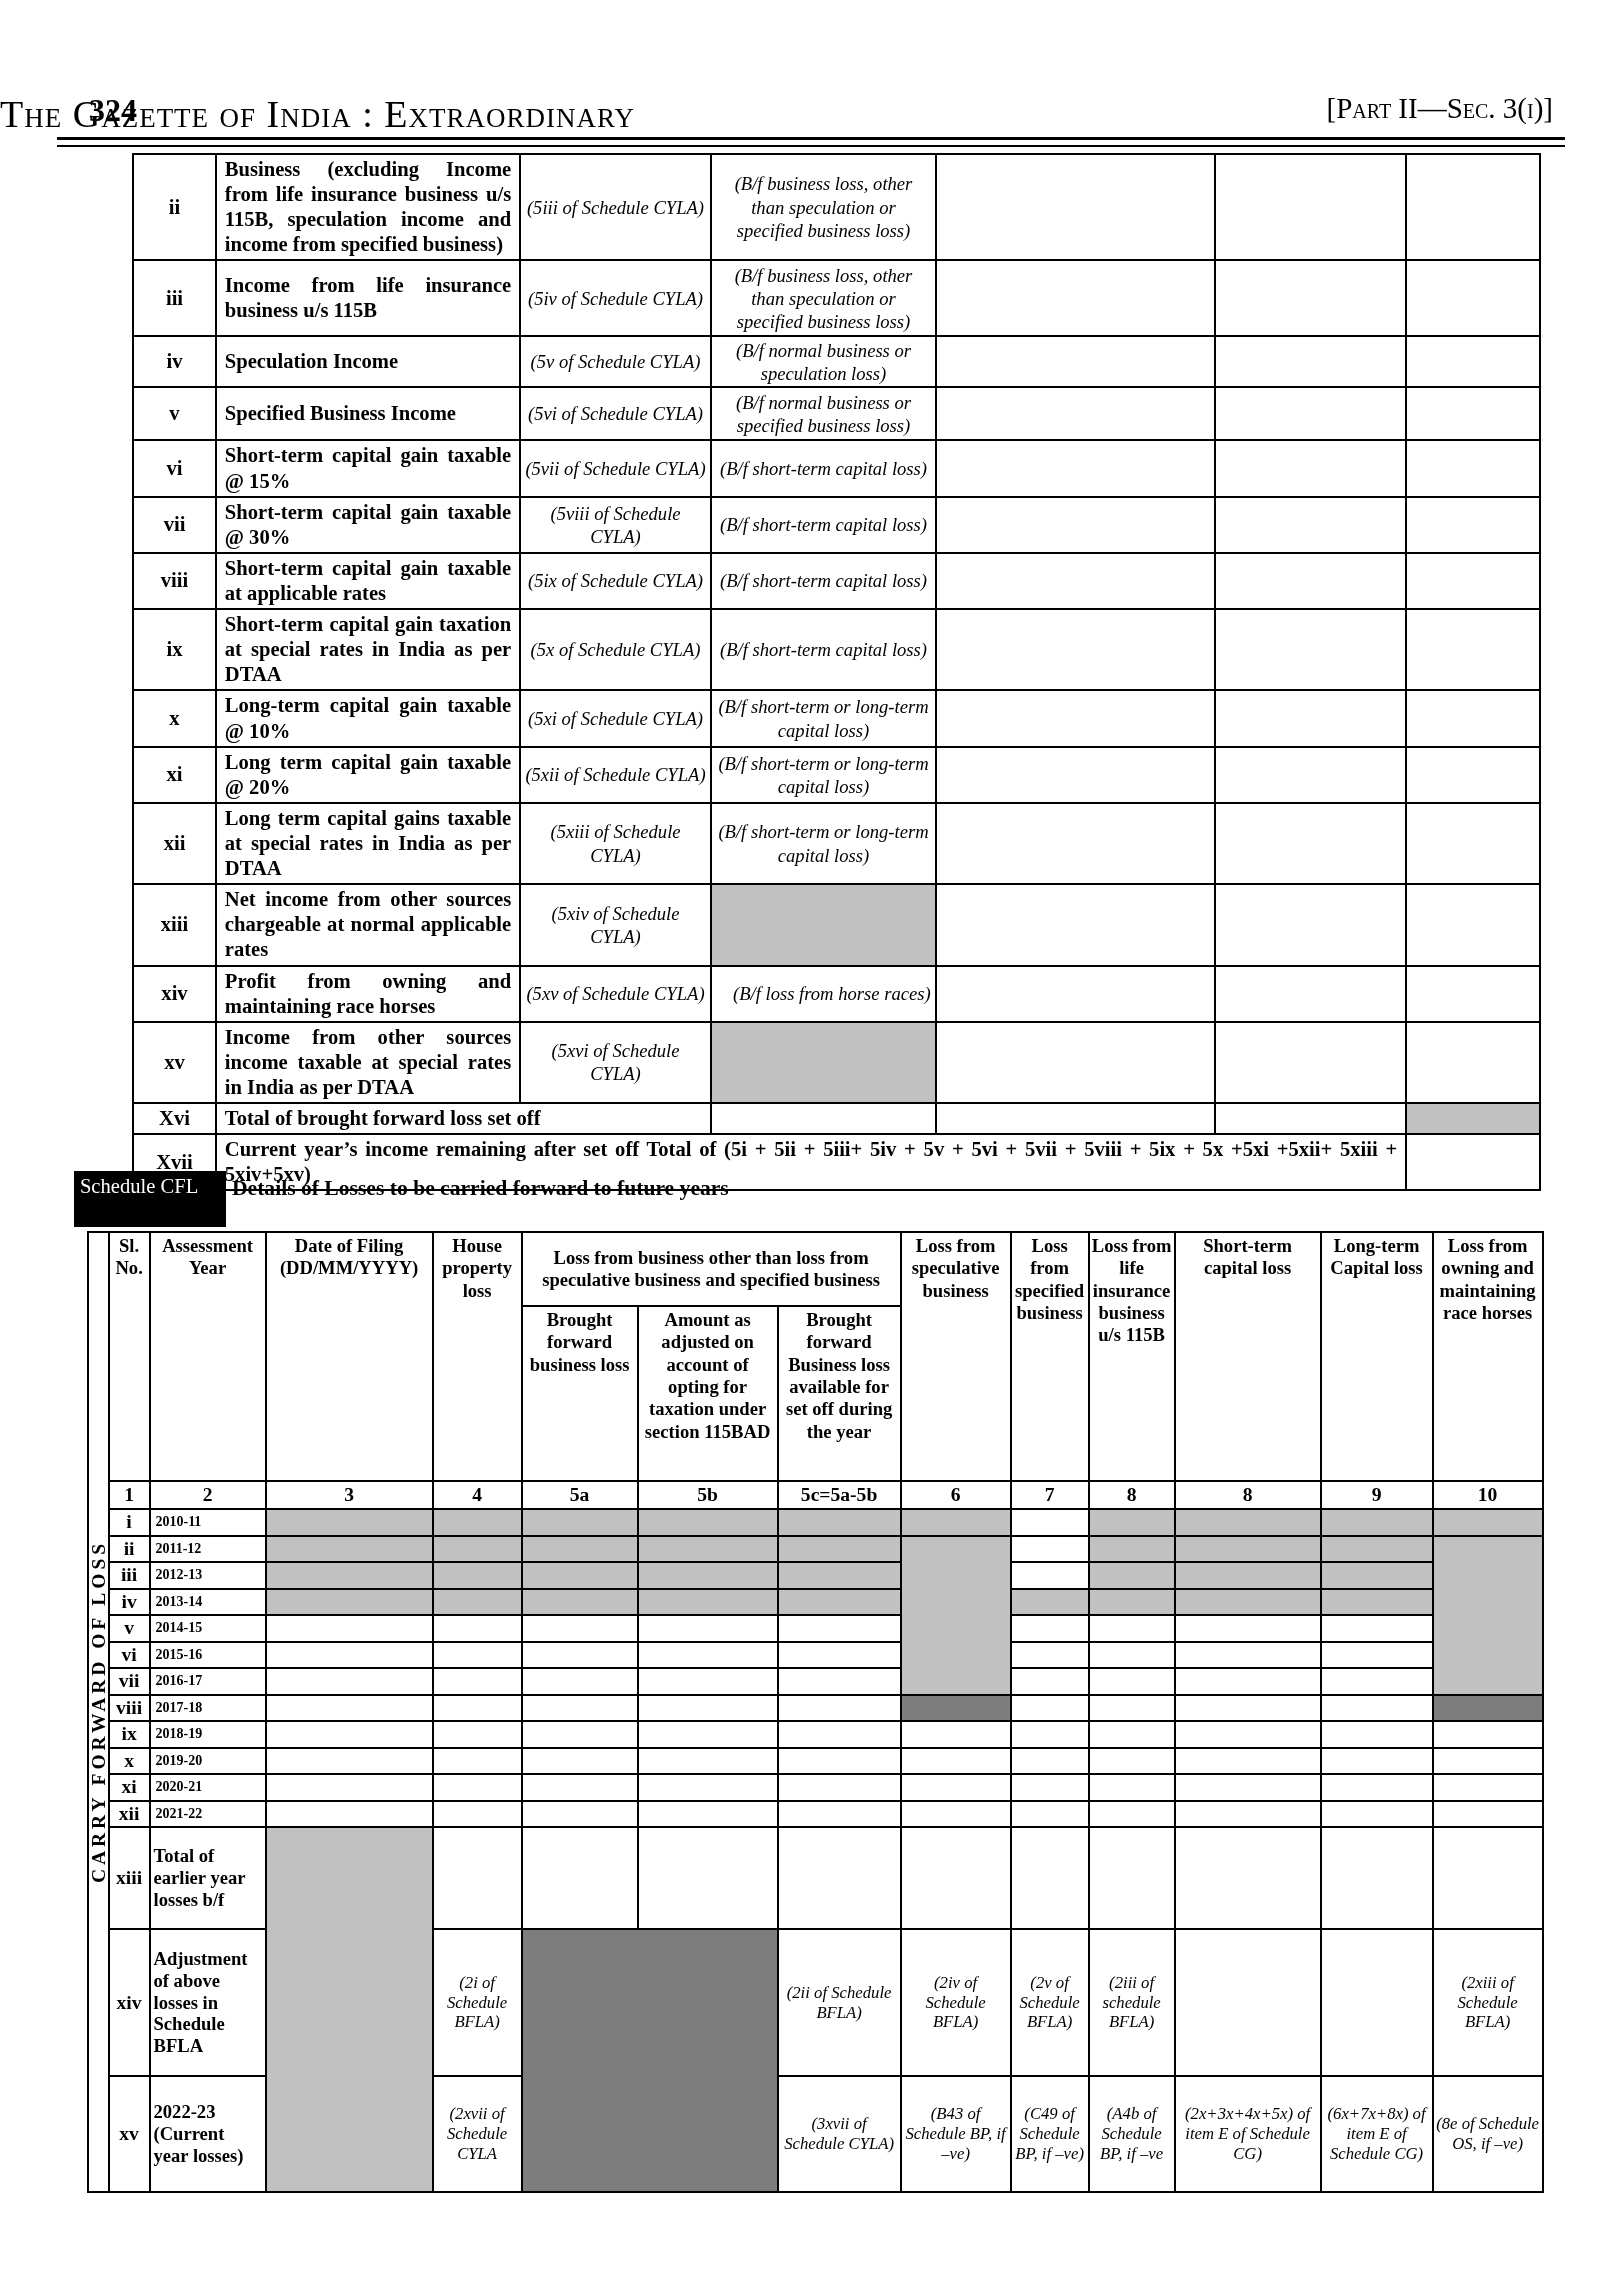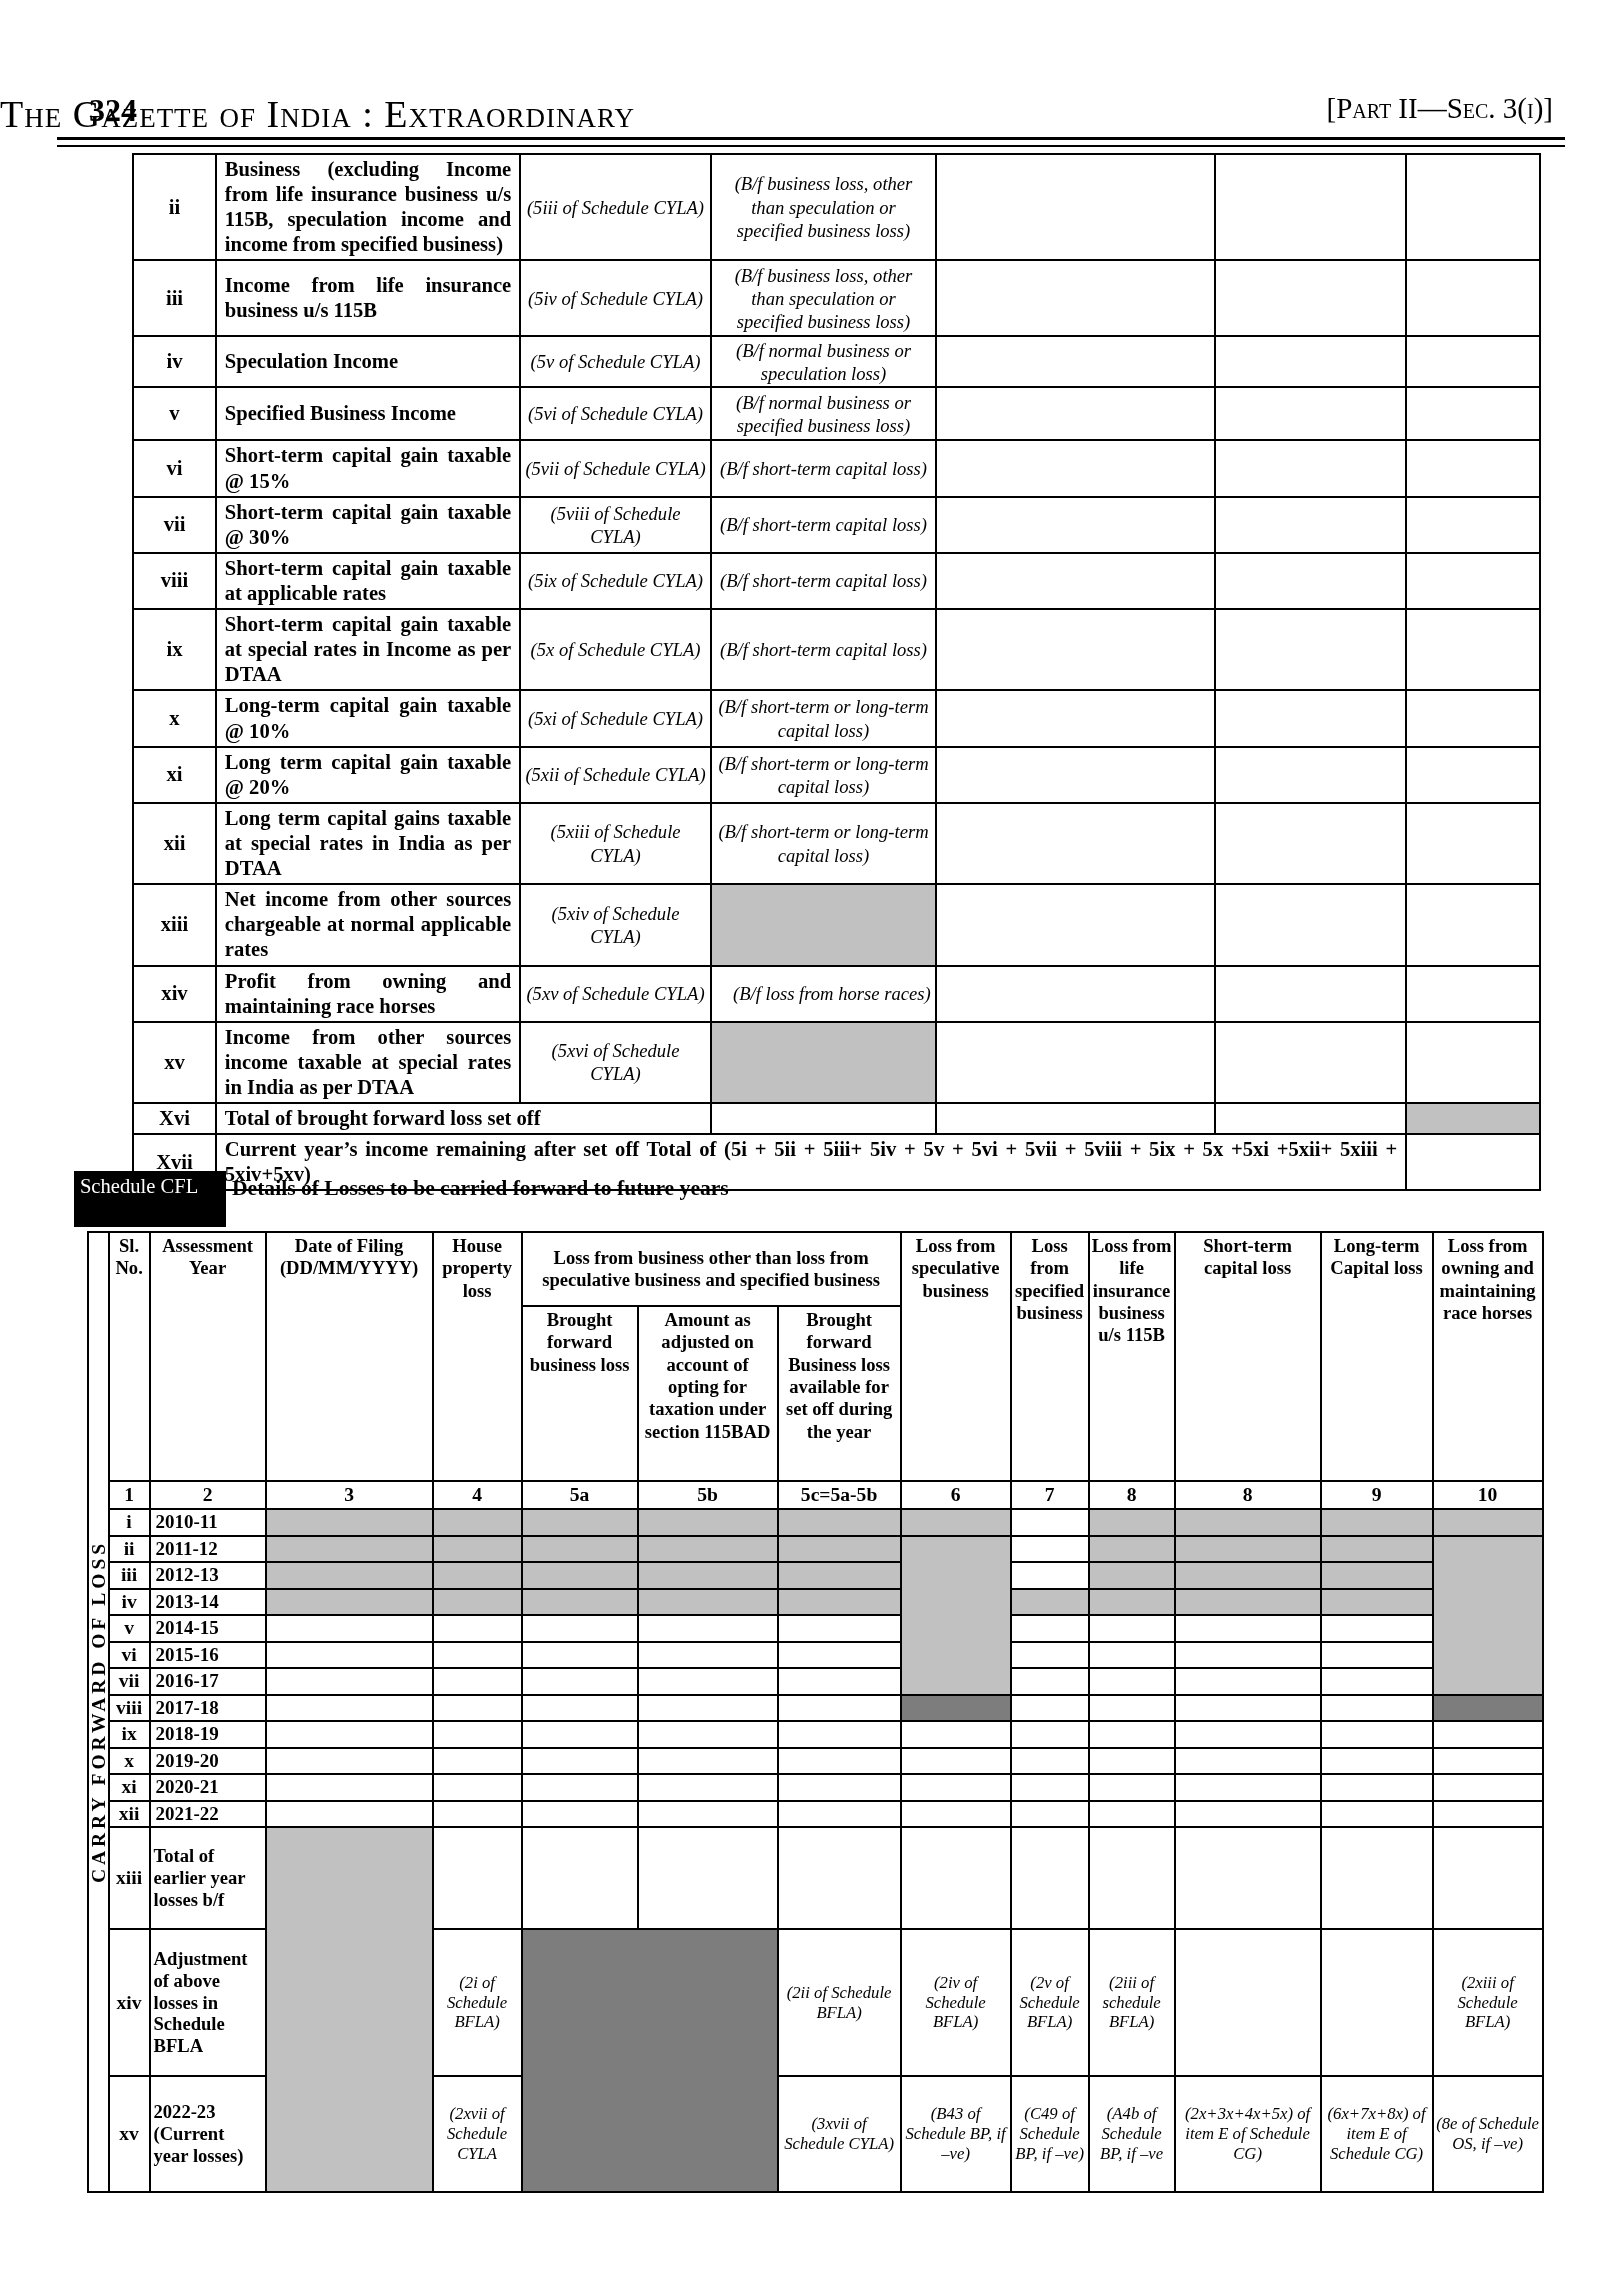--- a/index.html
+++ b/index.html
@@ -29,21 +29,21 @@
   .badge{position:absolute;left:74px;top:1171px;width:152px;height:56px;background:#000;
          color:#fff;font-weight:normal;font-size:20.6px;line-height:1.35;padding:2px 0 0 5.9px;box-sizing:border-box;}
   .cfl-title{position:absolute;left:232px;top:1176px;font-weight:bold;font-size:21.6px;text-align:right;}
   
   .t2{position:absolute;left:87px;top:1231px;width:1454px;border:2.9px solid #000;}
   .t2 td{font-size:18.6px;overflow-wrap:break-word;word-break:break-word;}
   .t2 .hcell{font-weight:bold;text-align:center;vertical-align:top;line-height:1.2;padding:2px 2px;}
   .t2 .ghead{font-weight:bold;text-align:center;vertical-align:middle;line-height:1.2;}
   .t2 .num{font-weight:bold;text-align:center;font-size:19.6px;padding:0;}
   .t2 .slc{font-weight:bold;text-align:center;font-size:19.6px;padding:0;}
-  .t2 .yr{font-weight:bold;font-size:19px;padding:0 0 0 4.9px;border-radius:7px;}
+  .t2 .yr{font-weight:bold;font-size:14px;padding:0 0 0 4.9px;border-radius:7px;}
   .t2 .lbl{font-weight:bold;font-size:18.6px;line-height:1.18;padding:2px 2.9px;vertical-align:middle;margin-top:8px;}
   .t2 .iref{font-style:italic;font-size:16.7px;text-align:center;line-height:1.18;padding:1px;}
   .t2 .vert{padding:0;text-align:center;vertical-align:middle;overflow:visible;}
   .vlabel{writing-mode:vertical-rl;transform:rotate(180deg);font-weight:bold;font-size:19.6px;
           letter-spacing:3.9px;white-space:nowrap;margin:0 auto;line-height:1;}
 </style>
 </head>
 <body>
 
 <div class="page">
@@ -123,21 +123,21 @@
       <td class="sl">viii</td>
       <td class="desc">Short-term capital gain taxable at applicable rates</td>
       <td class="ref">(5ix of Schedule CYLA)</td>
       <td class="note">(B/f short-term capital loss)</td>
       <td></td>
           <td></td>
           <td></td>
     </tr>
     <tr style="height:76px">
       <td class="sl">ix</td>
-      <td class="desc">Short-term capital gain taxable at special rates in Income as per DTAA</td>
+      <td class="desc">Short-term capital gain taxation at special rates in India as per DTAA</td>
       <td class="ref">(5x of Schedule CYLA)</td>
       <td class="note">(B/f short-term capital loss)</td>
       <td></td>
           <td></td>
           <td></td>
     </tr>
     <tr style="height:53px">
       <td class="sl">x</td>
       <td class="desc">Long-term capital gain taxable @ 10%</td>
       <td class="ref">(5xi of Schedule CYLA)</td>

